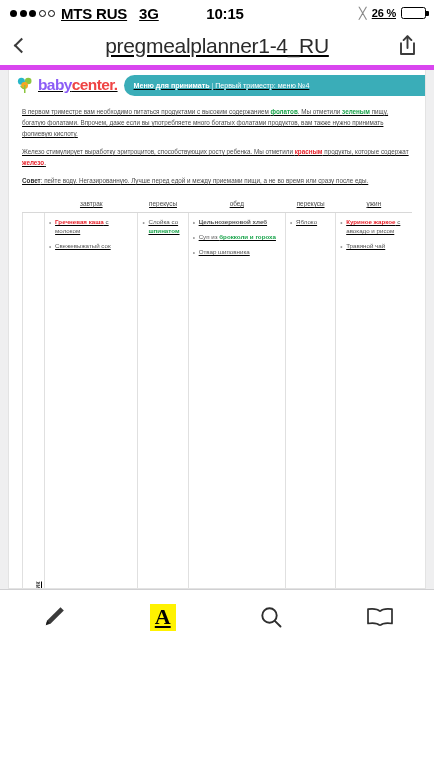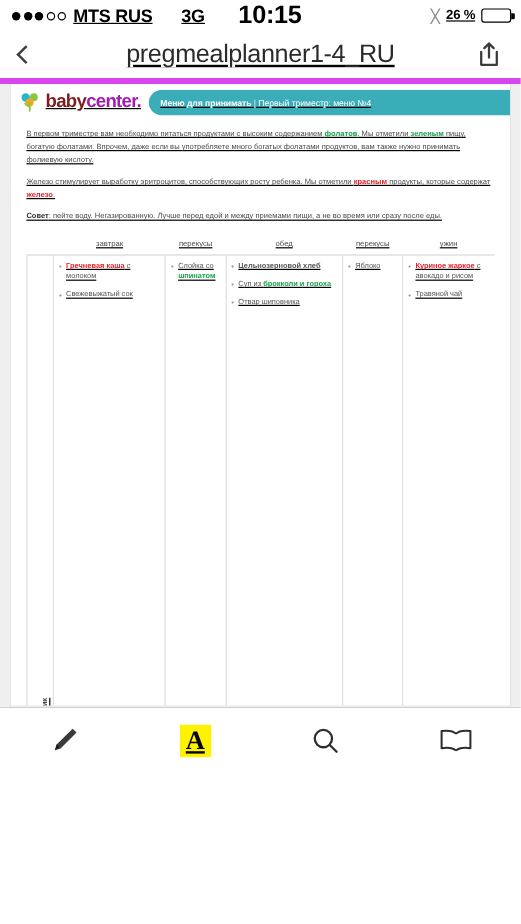--- a/index.html
+++ b/index.html
@@ -16,22 +16,22 @@
     height: 26px; flex: 0 0 26px;
     display: flex; align-items: center;
     padding: 0 8px 0 10px;
     font-size: 15px; font-weight: bold; color: #000;
     background: #fff; letter-spacing: -0.2px;
   }
   .sig-dots { display: flex; align-items: center; gap: 2.5px; margin-right: 6px; }
   .dot { width: 7px; height: 7px; border-radius: 50%; background: #000; }
   .dot.off { background: #fff; border: 1.2px solid #000; }
   .carrier { font-size: 15px; font-weight: bold; }
-  .net { margin-left: 24px; font-size: 15px; font-weight: bold; }
-  .clock { position: absolute; left: 16px; right: 0; text-align: center; font-size: 21px; font-weight: bold; pointer-events: none; }
+  .net { margin-left: 12px; font-size: 15px; font-weight: bold; }
+  .clock { position: absolute; left: 16px; right: 0; text-align: center; font-size: 15px; font-weight: bold; pointer-events: none; }
   .sb-right { margin-left: auto; display: flex; align-items: center; gap: 5px; z-index: 2; }
   .bt { font-size: 14px; color: #8a8a8a; line-height: 1; }
   .batt-pct { font-size: 11px; font-weight: bold; }
   .batt { width: 25px; height: 12px; border: 1.3px solid #000; border-radius: 2.5px; position: relative; padding: 1.3px; }
   .batt::after { content: ""; position: absolute; right: -3.6px; top: 3.4px; width: 2.2px; height: 4.6px; background: #000; border-radius: 0 1px 1px 0; }
   .batt-fill { height: 100%; background: #000; border-radius: 1px; }
 
   
   .navbar {
     height: 44px; flex: 0 0 44px;
@@ -53,22 +53,22 @@
 
   
   .doc-wrap { flex: 1 1 auto; background: #efeff0; overflow: hidden; position: relative; }
   .page { background: #fff; height: 100%; margin: 0 8px 0 8px; border: 1px solid #e3e3e3; border-top: none; overflow: hidden; }
 
   
   .doc-header { display: flex; align-items: center; height: 30px; padding: 3px 0 3px 6px; }
   .logo { display: flex; align-items: center; gap: 3px; }
   .logo-mark { position: relative; width: 20px; height: 20px; }
   .logo-text { font-size: 15.5px; font-weight: bold; letter-spacing: -0.6px; }
-  .lt-baby { color: #7f1d1d; margin-top: 27px; }
-  .lt-center { color: #a21caf; }
+  .lt-baby { color: #8b5cf6; margin-top: 27px; }
+  .lt-center { color: #ef4444; }
   .banner {
     margin-left: 6px; flex: 1;
     background: #3aadb8; color: #fff;
     font-size: 7.2px; font-weight: bold;
     padding: 6px 4px 6px 10px;
     border-radius: 12px 0 0 12px;
     white-space: nowrap; overflow: hidden;
     letter-spacing: -0.05px;
   }
   .banner .sep { font-weight: normal; opacity: .75; }

